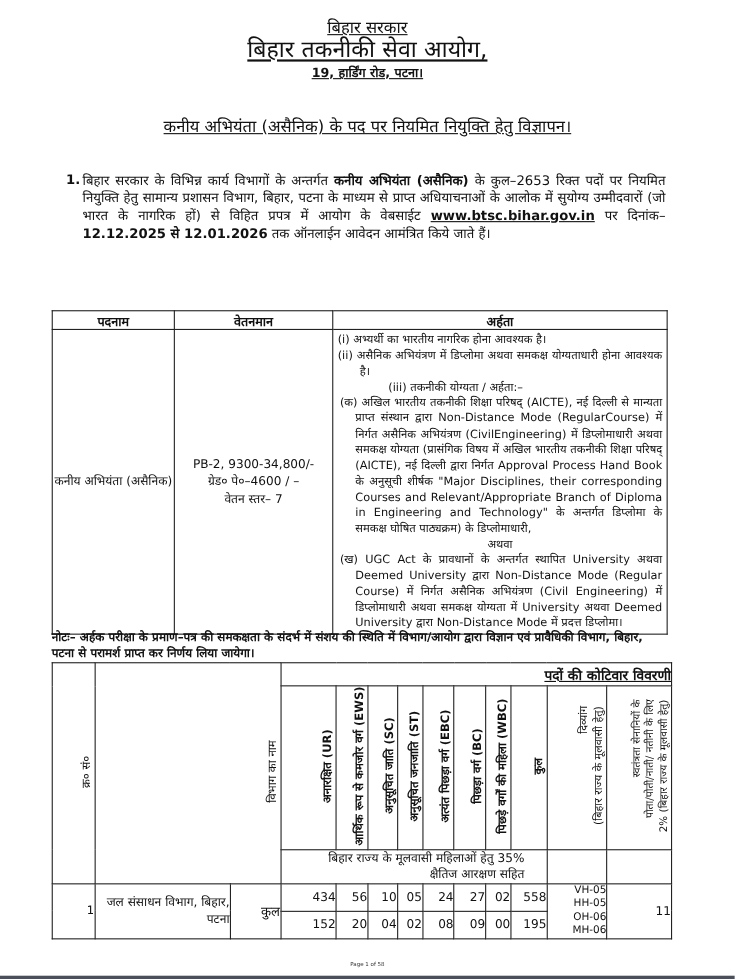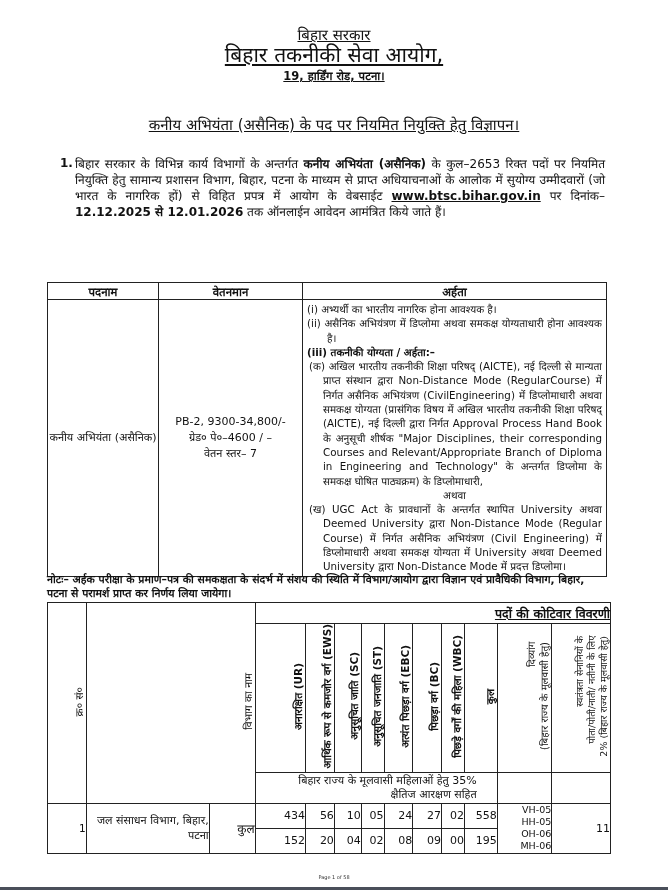--- a/index.html
+++ b/index.html
@@ -3,21 +3,21 @@
 <meta charset="utf-8">
 <style>
   html, body { margin:0; padding:0; }
   body {
     width:668px; height:890px; overflow:hidden; background:#ffffff;
     font-family:"DejaVu Sans","Liberation Sans",sans-serif; color:#111;
     position:relative;
   }
   .page { position:absolute; left:0; top:0; width:668px; height:890px; background:#fff; }
   .center { position:absolute; left:0; width:668px; text-align:center; }
-  .u { text-decoration:underline;margin-top:10px; }
+  .u { text-decoration:underline; }
   .h1 { top:14px; font-size:15px; }
   .h2 { top:30px; font-size:21px; }
   .h3 { top:58px; font-size:11.5px; font-weight:bold; }
   .h4 { top:78px; font-size:15px; font-weight:bold; }
   .h5 { top:104px; font-size:15px; }
   .para { position:absolute; left:75px; width:530px; font-size:12px; line-height:16px; text-align:justify; }
   .para b { font-weight:bold; }
   .num { position:absolute; left:60px; top:156px; font-size:12px; font-weight:bold; }
   .web { font-weight:bold; text-decoration:underline; }
   .para2 { position:absolute; left:80px; top:243px; width:525px; font-size:12px; line-height:17px; }
@@ -70,21 +70,21 @@
     <tr>
       <td class="c" style="font-size:11px;line-height:15px;">कनीय अभियंता (असैनिक)</td>
       <td class="c" style="font-size:11px;line-height:16px;">
         <div>PB-2, 9300-34,800/-</div>
         <div>ग्रेड० पे०–4600 / –</div>
         <div>वेतन स्तर– 7</div>
       </td>
       <td class="q">
         <div>(i)  अभ्यर्थी का भारतीय नागरिक होना आवश्यक है।</div>
         <div class="it">(ii)  असैनिक अभियंत्रण में डिप्लोमा अथवा समकक्ष योग्यताधारी होना आवश्यक है।</div>
-        <div style="font-weight:bold;">(iii) तकनीकी योग्यता / अर्हता:–</div>
+        <div style="font-weight:normal;margin-left:46px;">(iii) तकनीकी योग्यता / अर्हता:–</div>
         <div class="sub">(क) अखिल भारतीय तकनीकी शिक्षा परिषद् (AICTE), नई दिल्ली से मान्यता प्राप्त संस्थान द्वारा Non-Distance Mode (RegularCourse) में निर्गत असैनिक अभियंत्रण (CivilEngineering) में डिप्लोमाधारी अथवा समकक्ष योग्यता (प्रासंगिक विषय में अखिल भारतीय तकनीकी शिक्षा परिषद् (AICTE), नई दिल्ली द्वारा निर्गत Approval Process Hand Book के अनुसूची शीर्षक "Major Disciplines, their corresponding Courses and Relevant/Appropriate Branch of Diploma in Engineering and Technology" के अन्तर्गत डिप्लोमा के समकक्ष घोषित पाठ्यक्रम) के डिप्लोमाधारी,</div>
         <div class="or">अथवा</div>
         <div class="sub">(ख) UGC Act के प्रावधानों के अन्तर्गत स्थापित University अथवा Deemed University द्वारा Non-Distance Mode (Regular Course) में निर्गत असैनिक अभियंत्रण (Civil Engineering) में डिप्लोमाधारी अथवा समकक्ष योग्यता में University अथवा Deemed University द्वारा Non-Distance Mode में प्रदत्त डिप्लोमा।</div>
       </td>
     </tr>
   </tbody>
     </table>
 
   <div class="note">नोटः– अर्हक परीक्षा के प्रमाण–पत्र की समकक्षता के संदर्भ में संशय की स्थिति में विभाग/आयोग द्वारा विज्ञान एवं प्रावैधिकी विभाग, बिहार, पटना से परामर्श प्राप्त कर निर्णय लिया जायेगा।</div>
 

